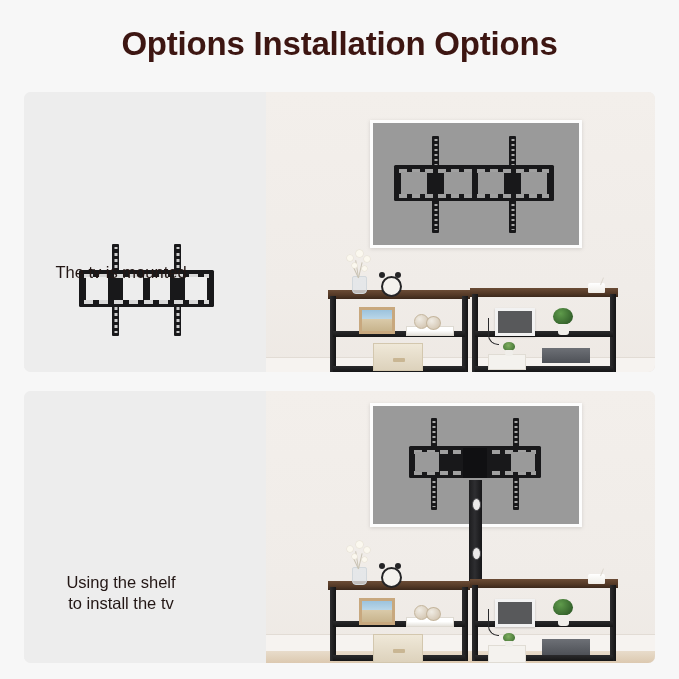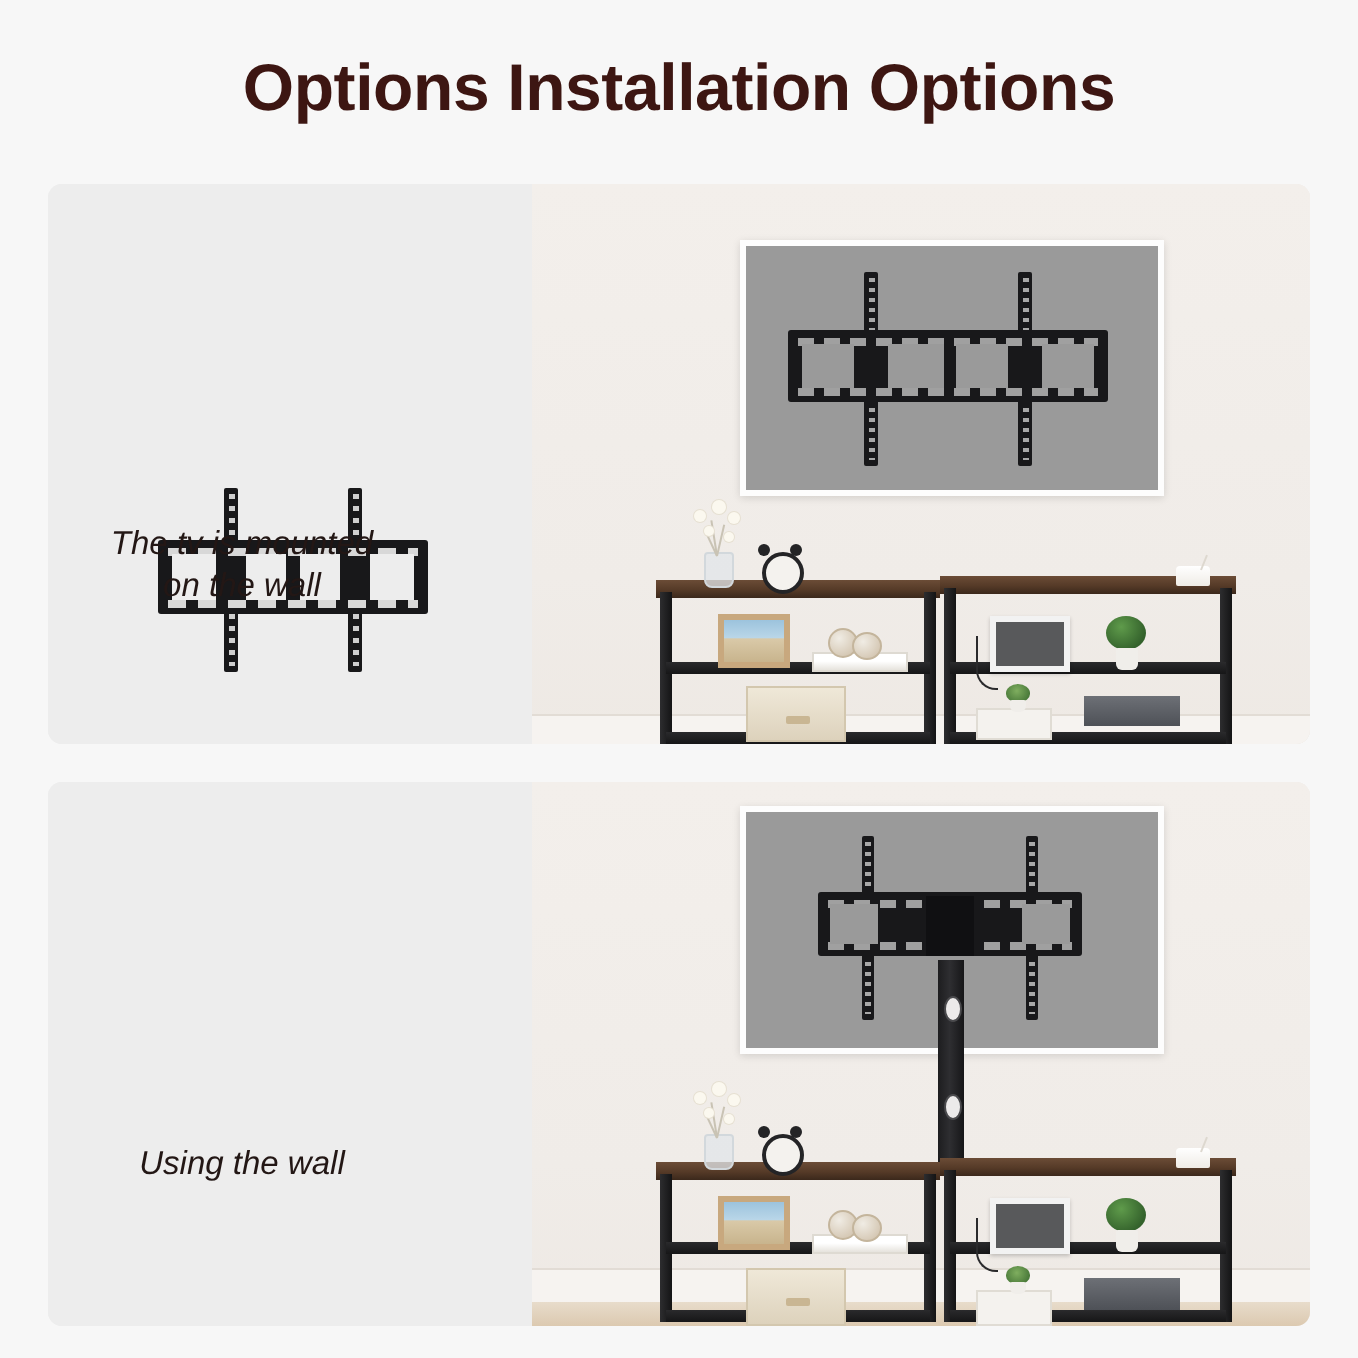--- a/index.html
+++ b/index.html
@@ -62,21 +62,21 @@
     position: absolute;
     left: 0;
     width: 242px;
     text-align: center;
     color: #231715;
     font-size: 16.5px;
     line-height: 21px;
   }
   #caption-top    { top: 262px; }
   #caption-bottom { top: 572px; }
-  .caption-line { display: block; font-style: italic; }
+  .caption-line { display: block; }
 
   
   .bracket { position: absolute; }
 
   
   .arm {
     position: absolute;
     background: #18181a;
     border-radius: 1px;
   }
@@ -422,21 +422,20 @@
     <div class="prop" style="left:235px; top:250px; width:16px; height:14px;">
       <div class="succulent" style="left:2px; top:0; width:12px; height:9px;"></div>
       <div class="plant-pot" style="left:4px; top:8px; width:8px; height:6px;"></div>
     </div>
     <div class="box-gray" style="left:276px; top:256px; width:48px; height:15px;"></div>
   </div>
 </div>
 
 <div class="caption" id="caption-top">
   <span class="caption-line">The tv is mounted</span>
-  <span class="caption-line">on the wall</span>
 </div>
 
 <div class="panel" id="panel-bottom">
 
   <div class="panel-left">
     
   </div>
 
   <div class="panel-photo">
     <div class="wall"></div>
@@ -528,14 +527,15 @@
     <div class="small-tray" style="left:222px; top:254px; width:36px; height:16px;"></div>
     <div class="prop" style="left:235px; top:242px; width:16px; height:14px;">
       <div class="succulent" style="left:2px; top:0; width:12px; height:9px;"></div>
       <div class="plant-pot" style="left:4px; top:8px; width:8px; height:6px;"></div>
     </div>
     <div class="box-gray" style="left:276px; top:248px; width:48px; height:16px;"></div>
   </div>
 </div>
 
 <div class="caption" id="caption-bottom">
-  <span class="caption-line">Using the wall</span>
+  <span class="caption-line">Using the shelf</span>
+  <span class="caption-line">to install the tv</span>
 </div>
 
 </body></html>

